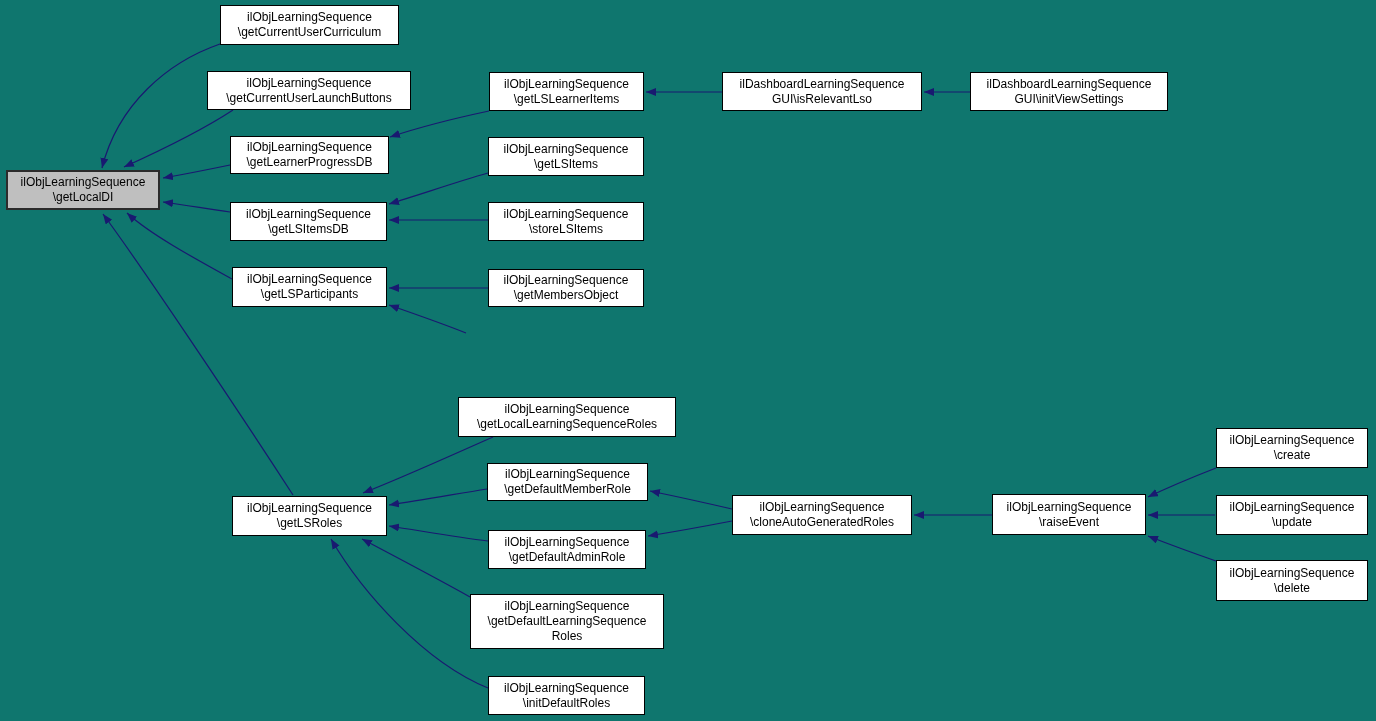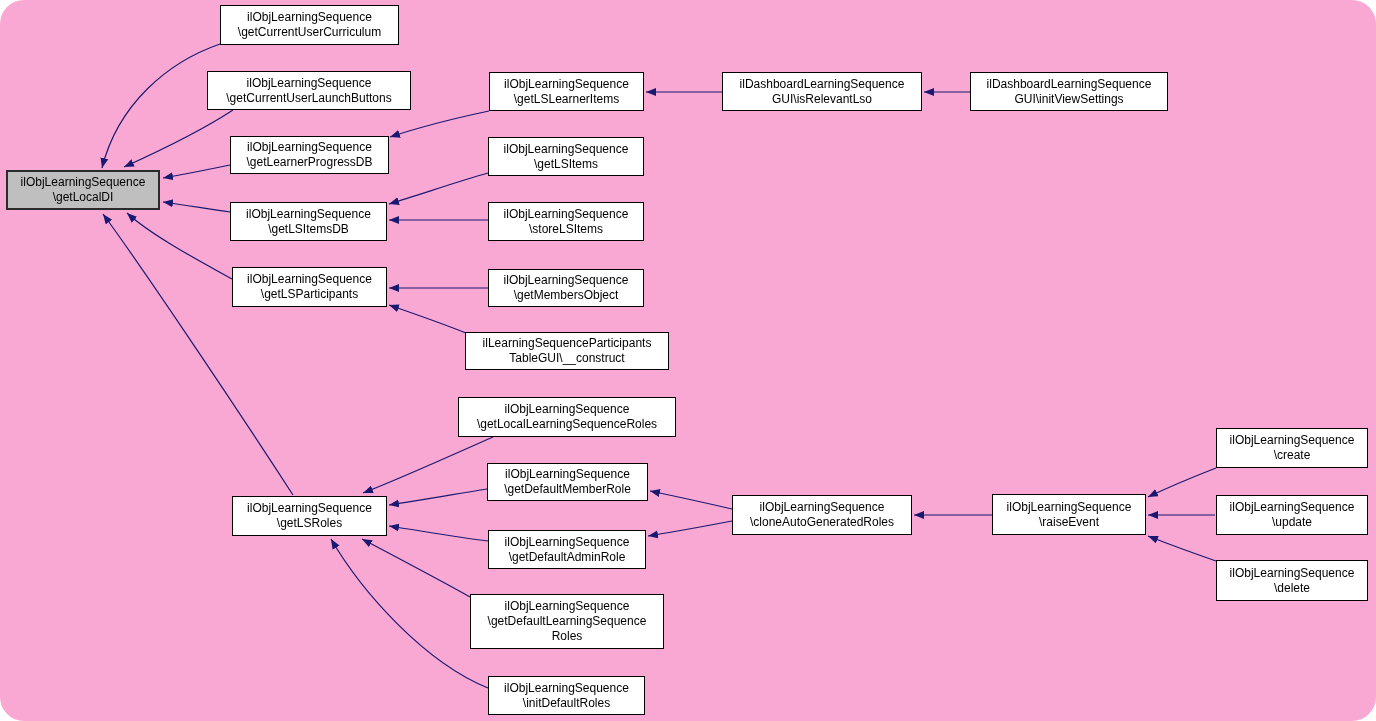--- a/index.html
+++ b/index.html
@@ -1,23 +1,22 @@
 <!DOCTYPE html>
 <html><head>
 <meta charset="utf-8">
 <style>
   html, body { margin: 0; padding: 0; background: #ffffff; }
   .canvas {
     position: relative;
     width: 1376px;
     height: 721px;
-    background: #f9a8d4;
+    background: #0f766e;
     font-family: "Liberation Sans", sans-serif;
     overflow: hidden;
-    border-radius: 24px;
   }
   .edges-layer {
     position: absolute;
     left: 0; top: 0;
     width: 1376px; height: 721px;
   }
   .edge {
     fill: none;
     stroke: #191970;
     stroke-width: 1.2px;
@@ -133,24 +132,20 @@
   <div class="node" style="left:232px; top:267px; width:155px; height:40px;">
     <span>ilObjLearningSequence
 \getLSParticipants</span>
   </div>
 
   <div class="node" style="left:488px; top:269px; width:156px; height:38px;">
     <span>ilObjLearningSequence
 \getMembersObject</span>
   </div>
 
-  <div class="node" style="left:465px; top:332px; width:204px; height:38px;">
-    <span>ilLearningSequenceParticipants
-TableGUI\__construct</span>
-  </div>
 
   <div class="node" style="left:458px; top:397px; width:218px; height:40px;">
     <span>ilObjLearningSequence
 \getLocalLearningSequenceRoles</span>
   </div>
 
   <div class="node" style="left:487px; top:463px; width:161px; height:38px;">
     <span>ilObjLearningSequence
 \getDefaultMemberRole</span>
   </div>

